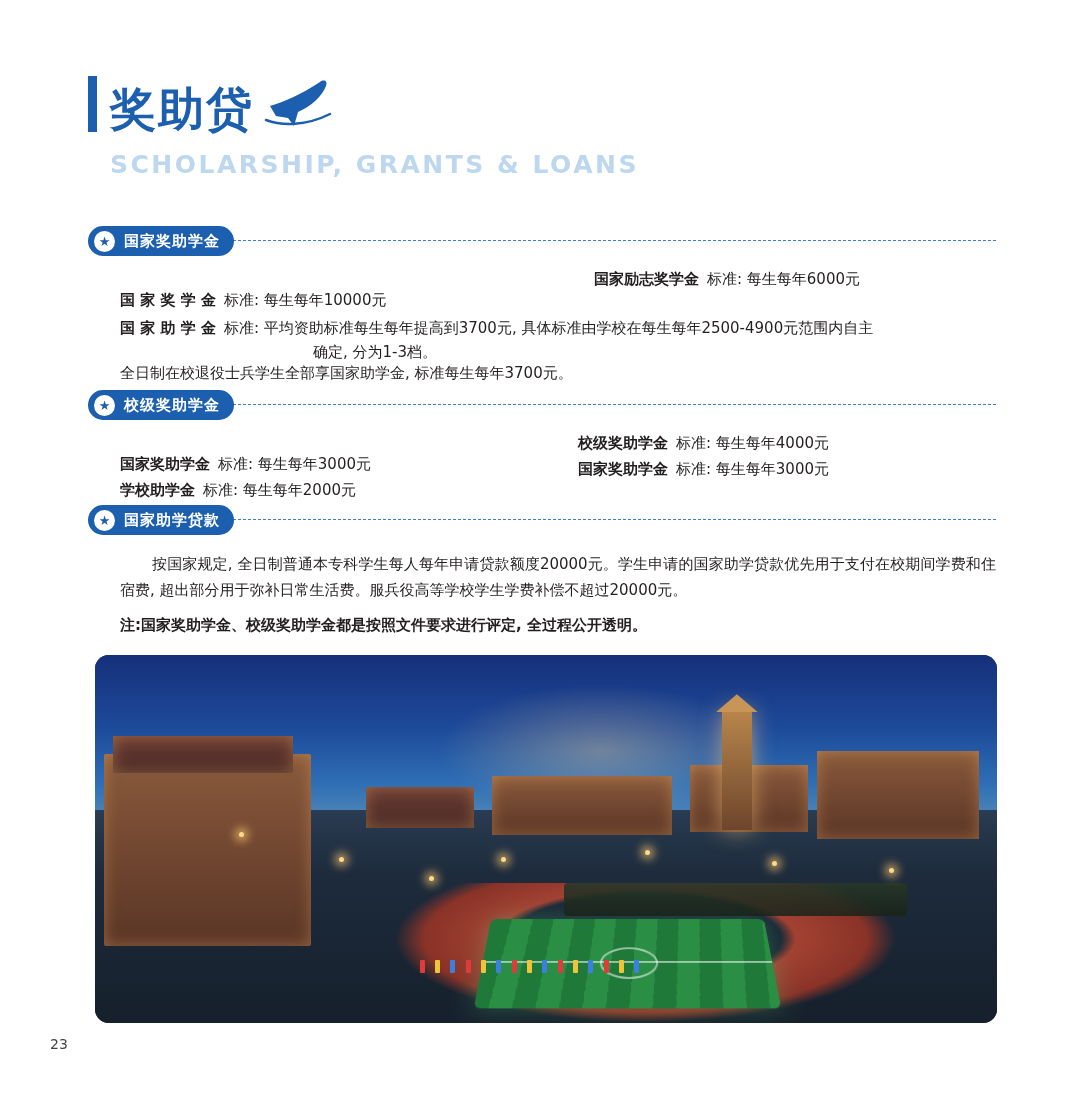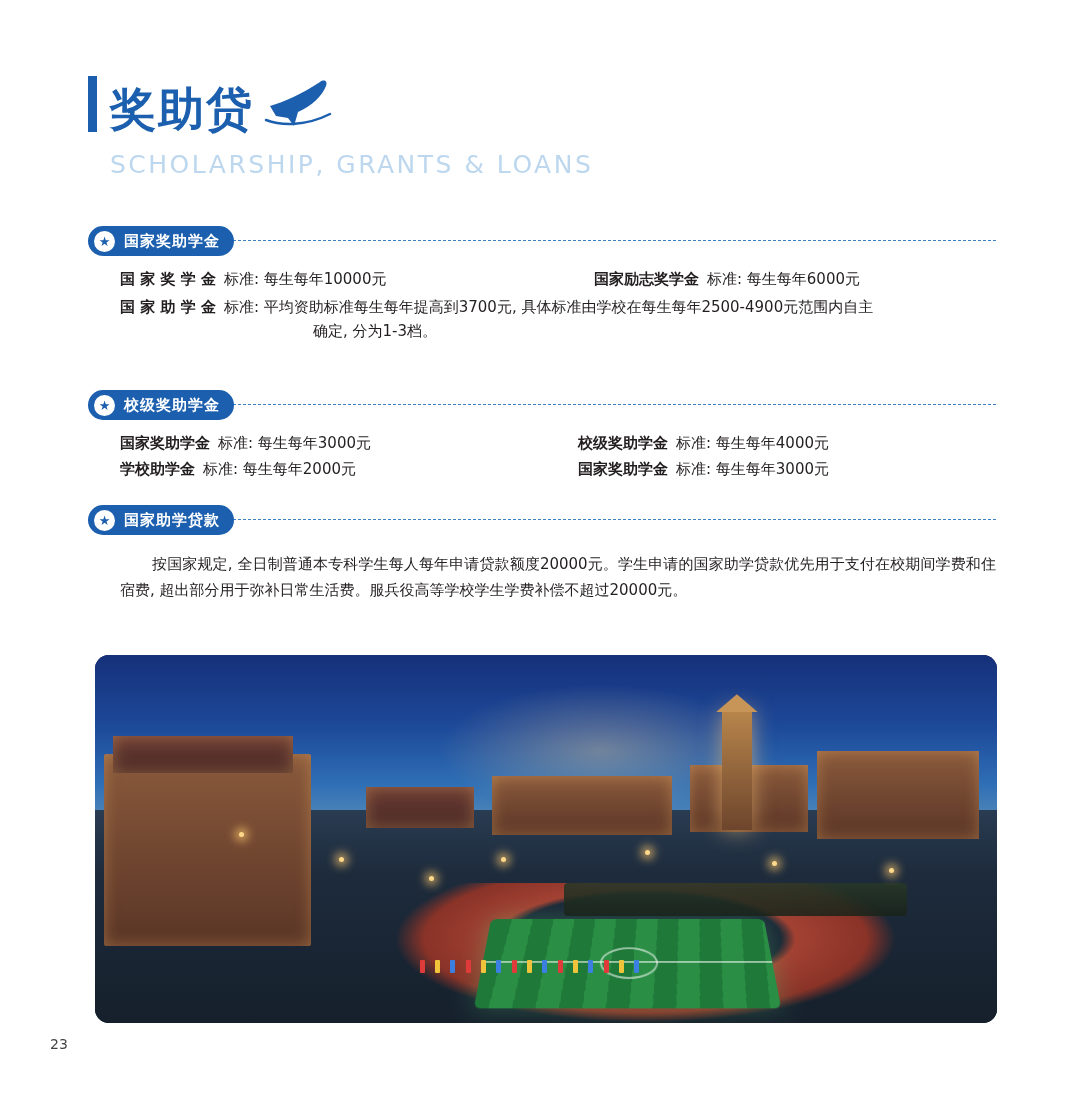--- a/index.html
+++ b/index.html
@@ -56,21 +56,21 @@
     width: 70px;
     height: 54px;
   }
   .plane-wrap svg { display: block; }
 
   .header-en {
     margin-top: 14px;
     margin-left: 22px;
     font-family: "DejaVu Sans", sans-serif;
     font-size: 25px;
-    font-weight: normal;
+    font-weight: bold;
     letter-spacing: 2.5px;
     color: #bcd7ee;
     -webkit-text-stroke: 0px;
   }
 
   
   .section {
     position: absolute;
     left: 88px;
     width: 908px;
@@ -120,21 +120,21 @@
   
   .rows {
     margin-top: 14px;
     font-family: "DejaVu Sans", sans-serif;
     font-size: 15px;
     color: #231f20;
   }
   .two-col {
     display: flex;
   }
-  .col-left { width: 490px; }
+  .col-left { width: 490px; margin-top: 21px; }
   .col-right { width: 400px; }
 
   .item-line {
     display: flex;
     align-items: baseline;
     margin-bottom: 7px;
     padding-left: 32px;
   }
   .item-name {
     font-weight: bold;
@@ -299,20 +299,21 @@
             <span class="item-name">国家励志奖学金</span>
             <span class="item-value">标准: 每生每年6000元</span>
           </div>
         </div>
       </div>
       <div class="wide-line">
         <span class="item-name">国 家 助 学 金</span>
         <span class="item-value-wrap">标准: 平均资助标准每生每年提高到3700元, 具体标准由学校在每生每年2500-4900元范围内自主</span>
       </div>
       <div class="indent-sub">确定, 分为1-3档。</div>
+      <div class="plain-line">全日制在校退役士兵学生全部享国家助学金, 标准每生每年3700元。</div>
     </div>
   </div>
 
   <div class="section" style="top:390px;">
     <div class="sec-head">
       <div class="sec-dotline"></div>
       <div class="sec-pill">
         <div class="pill-star">★</div>
         <div class="pill-label">校级奖助学金</div>
       </div>
@@ -345,20 +346,21 @@
 
   <div class="section" style="top:505px;">
     <div class="sec-head">
       <div class="sec-dotline"></div>
       <div class="sec-pill">
         <div class="pill-star">★</div>
         <div class="pill-label">国家助学贷款</div>
       </div>
     </div>
     <div class="para"><span class="indent"></span><span>按国家规定, 全日制普通本专科学生每人每年申请贷款额度20000元。学生申请的国家助学贷款优先用于支付在校期间学费和住宿费, 超出部分用于弥补日常生活费。服兵役高等学校学生学费补偿不超过20000元。</span></div>
+    <div class="note">注:国家奖助学金、校级奖助学金都是按照文件要求进行评定, 全过程公开透明。</div>
   </div>
 
   <div class="photo">
     <div class="sky"></div>
     <div class="sky-glow"></div>
     <div class="ground"></div>
 
     <div class="bld lit" style="left:1%;top:27%;width:23%;height:52%;border-radius:2px;"></div>
     <div class="bld" style="left:2%;top:22%;width:20%;height:10%;"></div>
 

